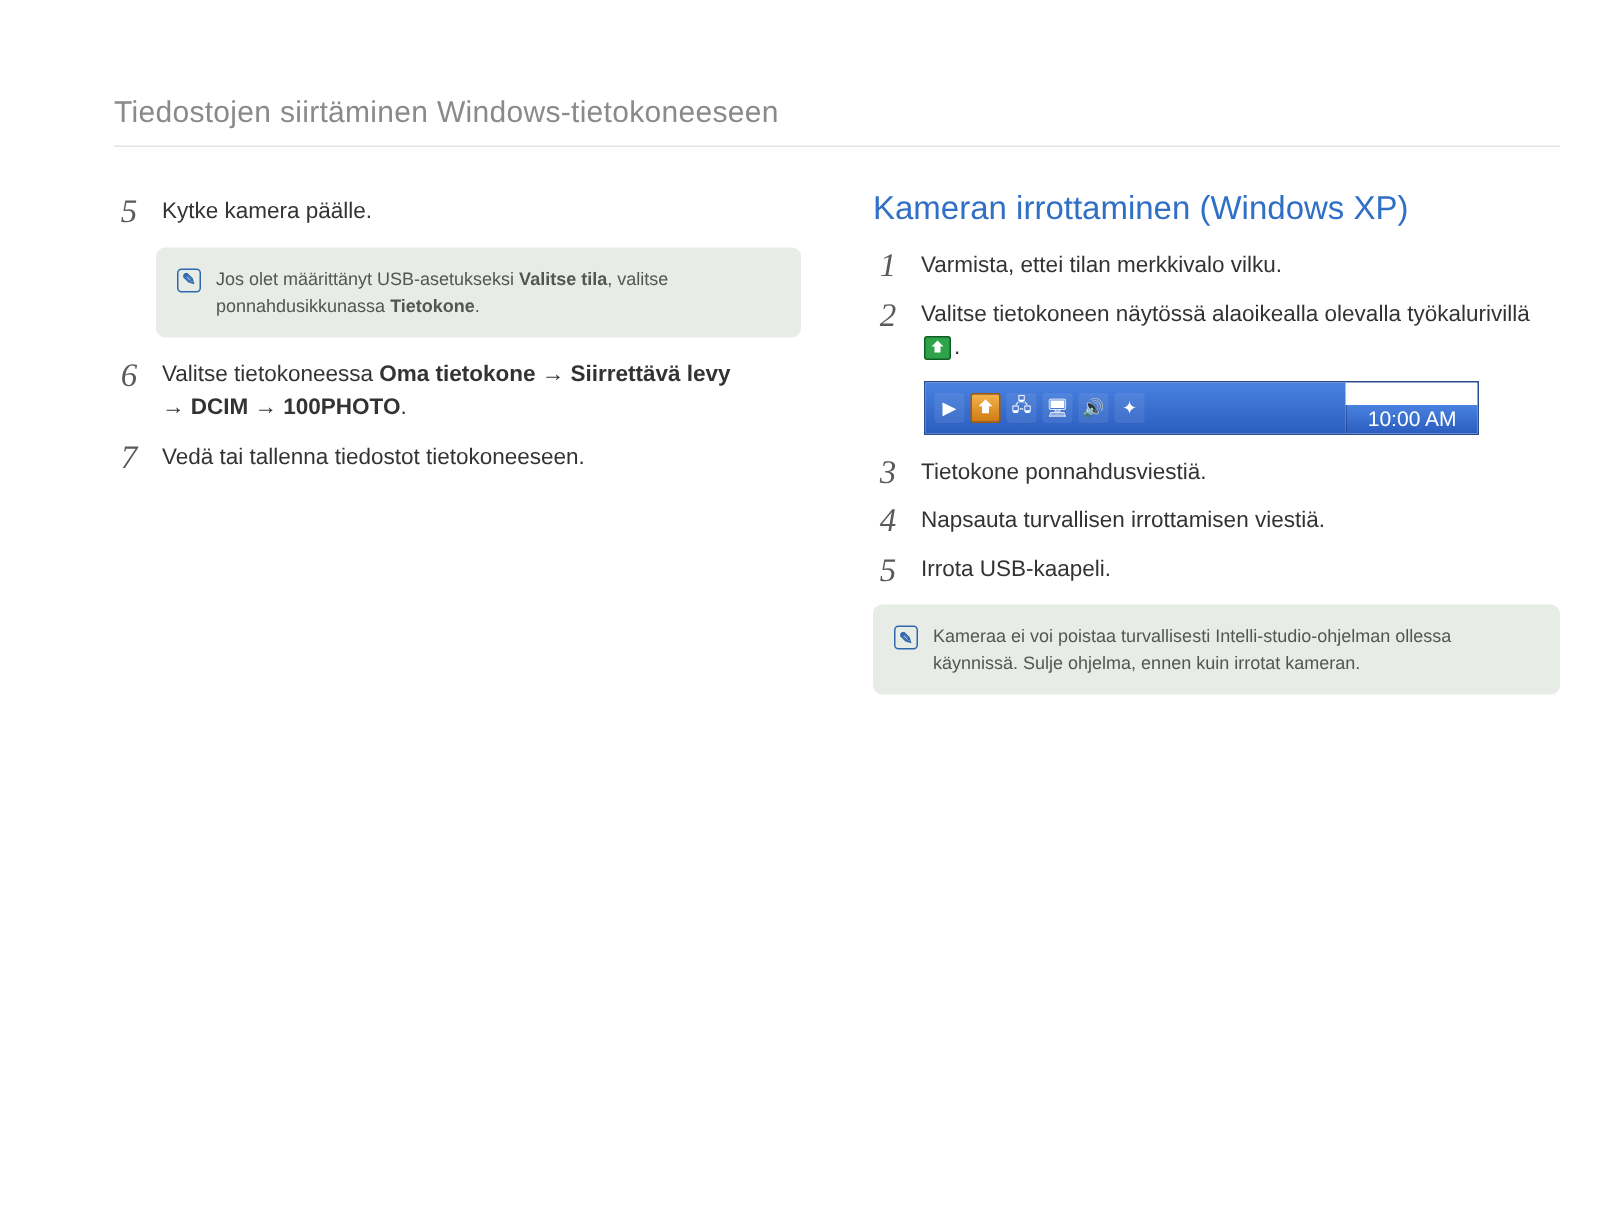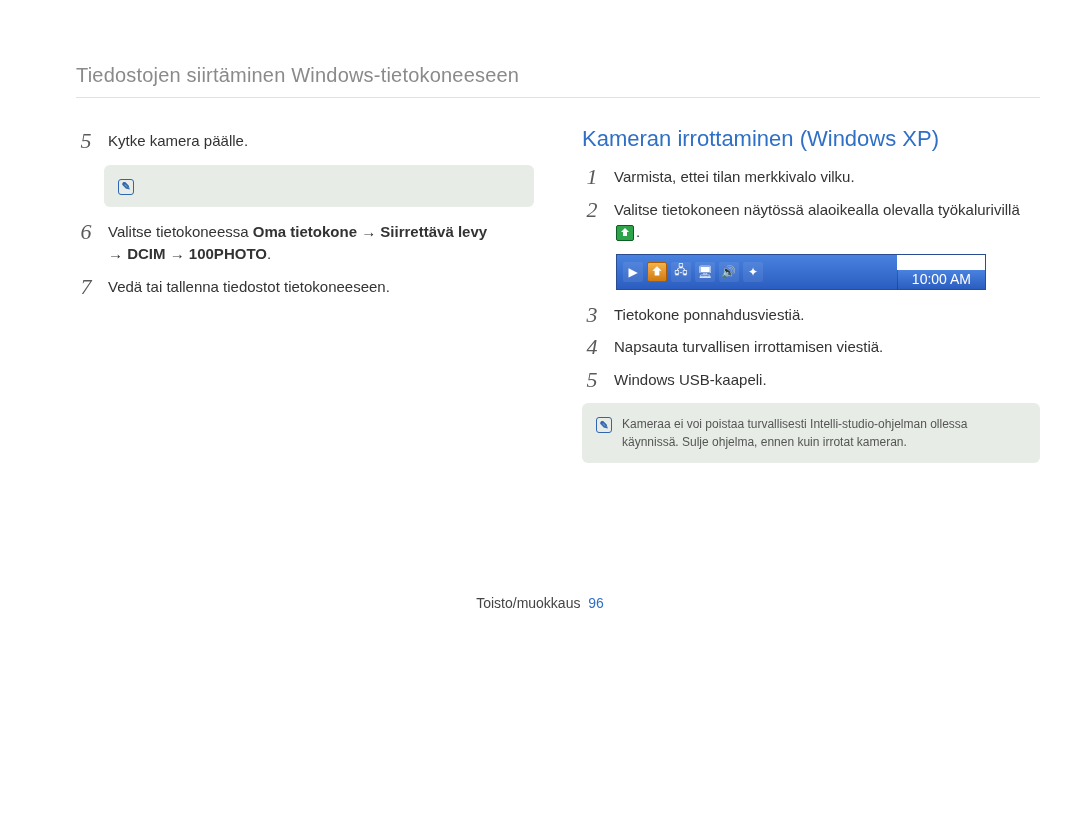--- a/index.html
+++ b/index.html
@@ -42,20 +42,23 @@
     <div class="col">
       <div class="step">
         <div class="step-num">5</div>
         <div class="step-body">
           <p>Kytke kamera päälle.</p>
         </div>
       </div>
 
       <div class="info-box">
         <div class="info-icon">✎</div>
+        <div class="info-text">
+          <span>Jos olet määrittänyt USB-asetukseksi </span><b>Valitse tila</b><span>, valitse ponnahdusikkunassa </span><b>Tietokone</b><span>.</span>
+        </div>
       </div>
 
       <div class="step">
         <div class="step-num">6</div>
         <div class="step-body">
           <p>
             <span>Valitse tietokoneessa </span><b>Oma tietokone</b><span> → </span><b>Siirrettävä levy</b><br>
             <span> → </span><b>DCIM</b><span> → </span><b>100PHOTO</b><span>.</span>
           </p>
         </div>
@@ -117,27 +120,24 @@
       </div>
       <div class="step">
         <div class="step-num">4</div>
         <div class="step-body">
             <p>Napsauta turvallisen irrottamisen viestiä.</p>
           </div>
       </div>
       <div class="step">
         <div class="step-num">5</div>
         <div class="step-body">
-            <p>Windows USB-kaapeli.</p>
+            <p>Irrota USB-kaapeli.</p>
           </div>
       </div>
 
       <div class="info-box wide">
         <div class="info-icon">✎</div>
         <div class="info-text">Kameraa ei voi poistaa turvallisesti Intelli-studio-ohjelman ollessa käynnissä. Sulje ohjelma, ennen kuin irrotat kameran.</div>
       </div>
     </div>
   </div>
 
-  <div class="footer">
-    <span>Toisto/muokkaus</span>&nbsp;&nbsp;<span class="pg-num">96</span>
-  </div>
 </div>
 
 </body></html>

